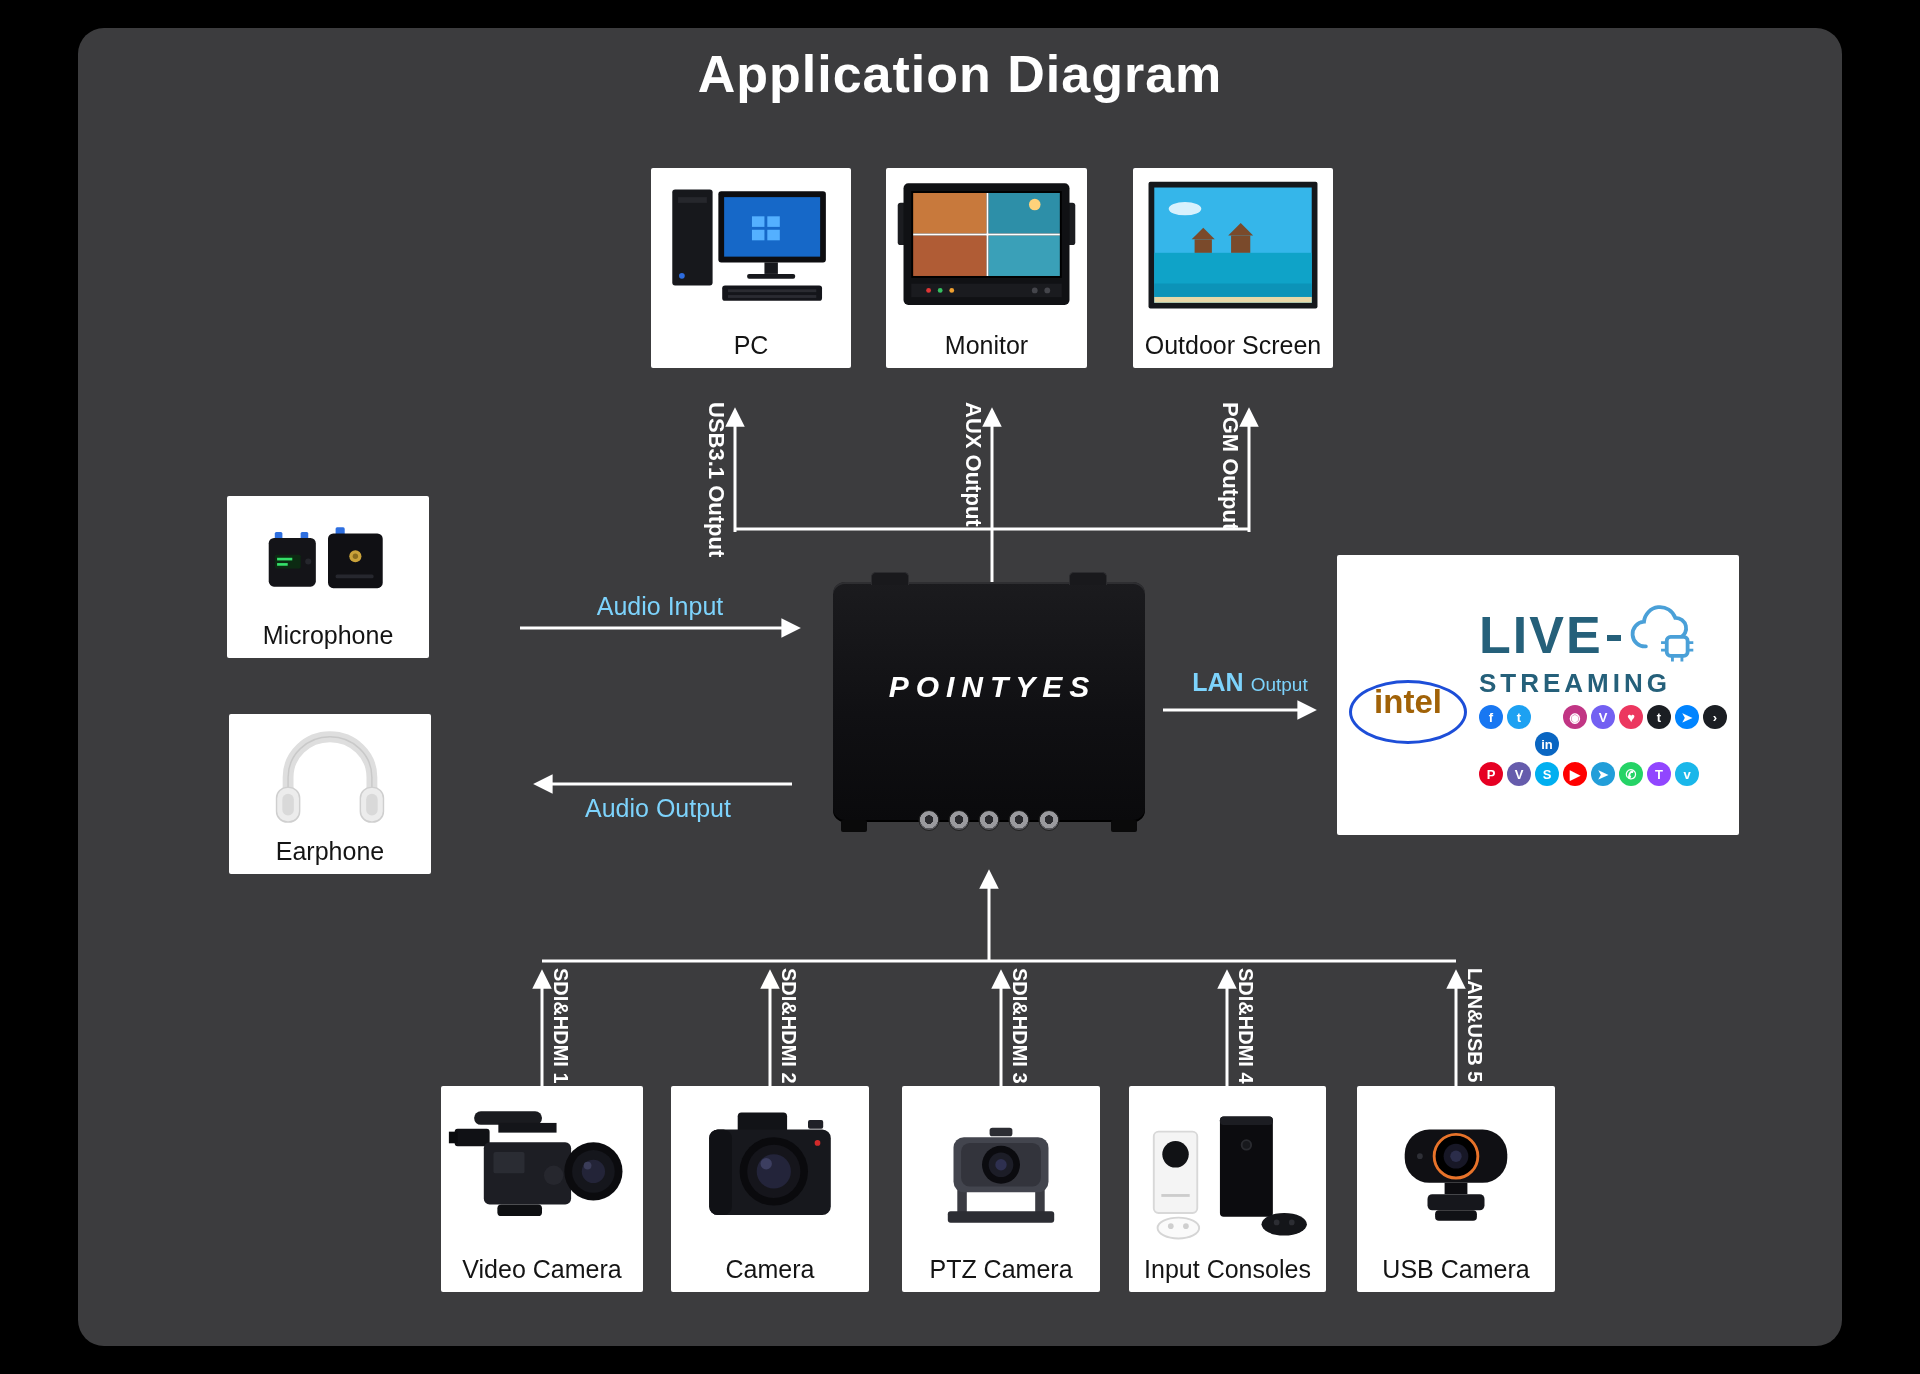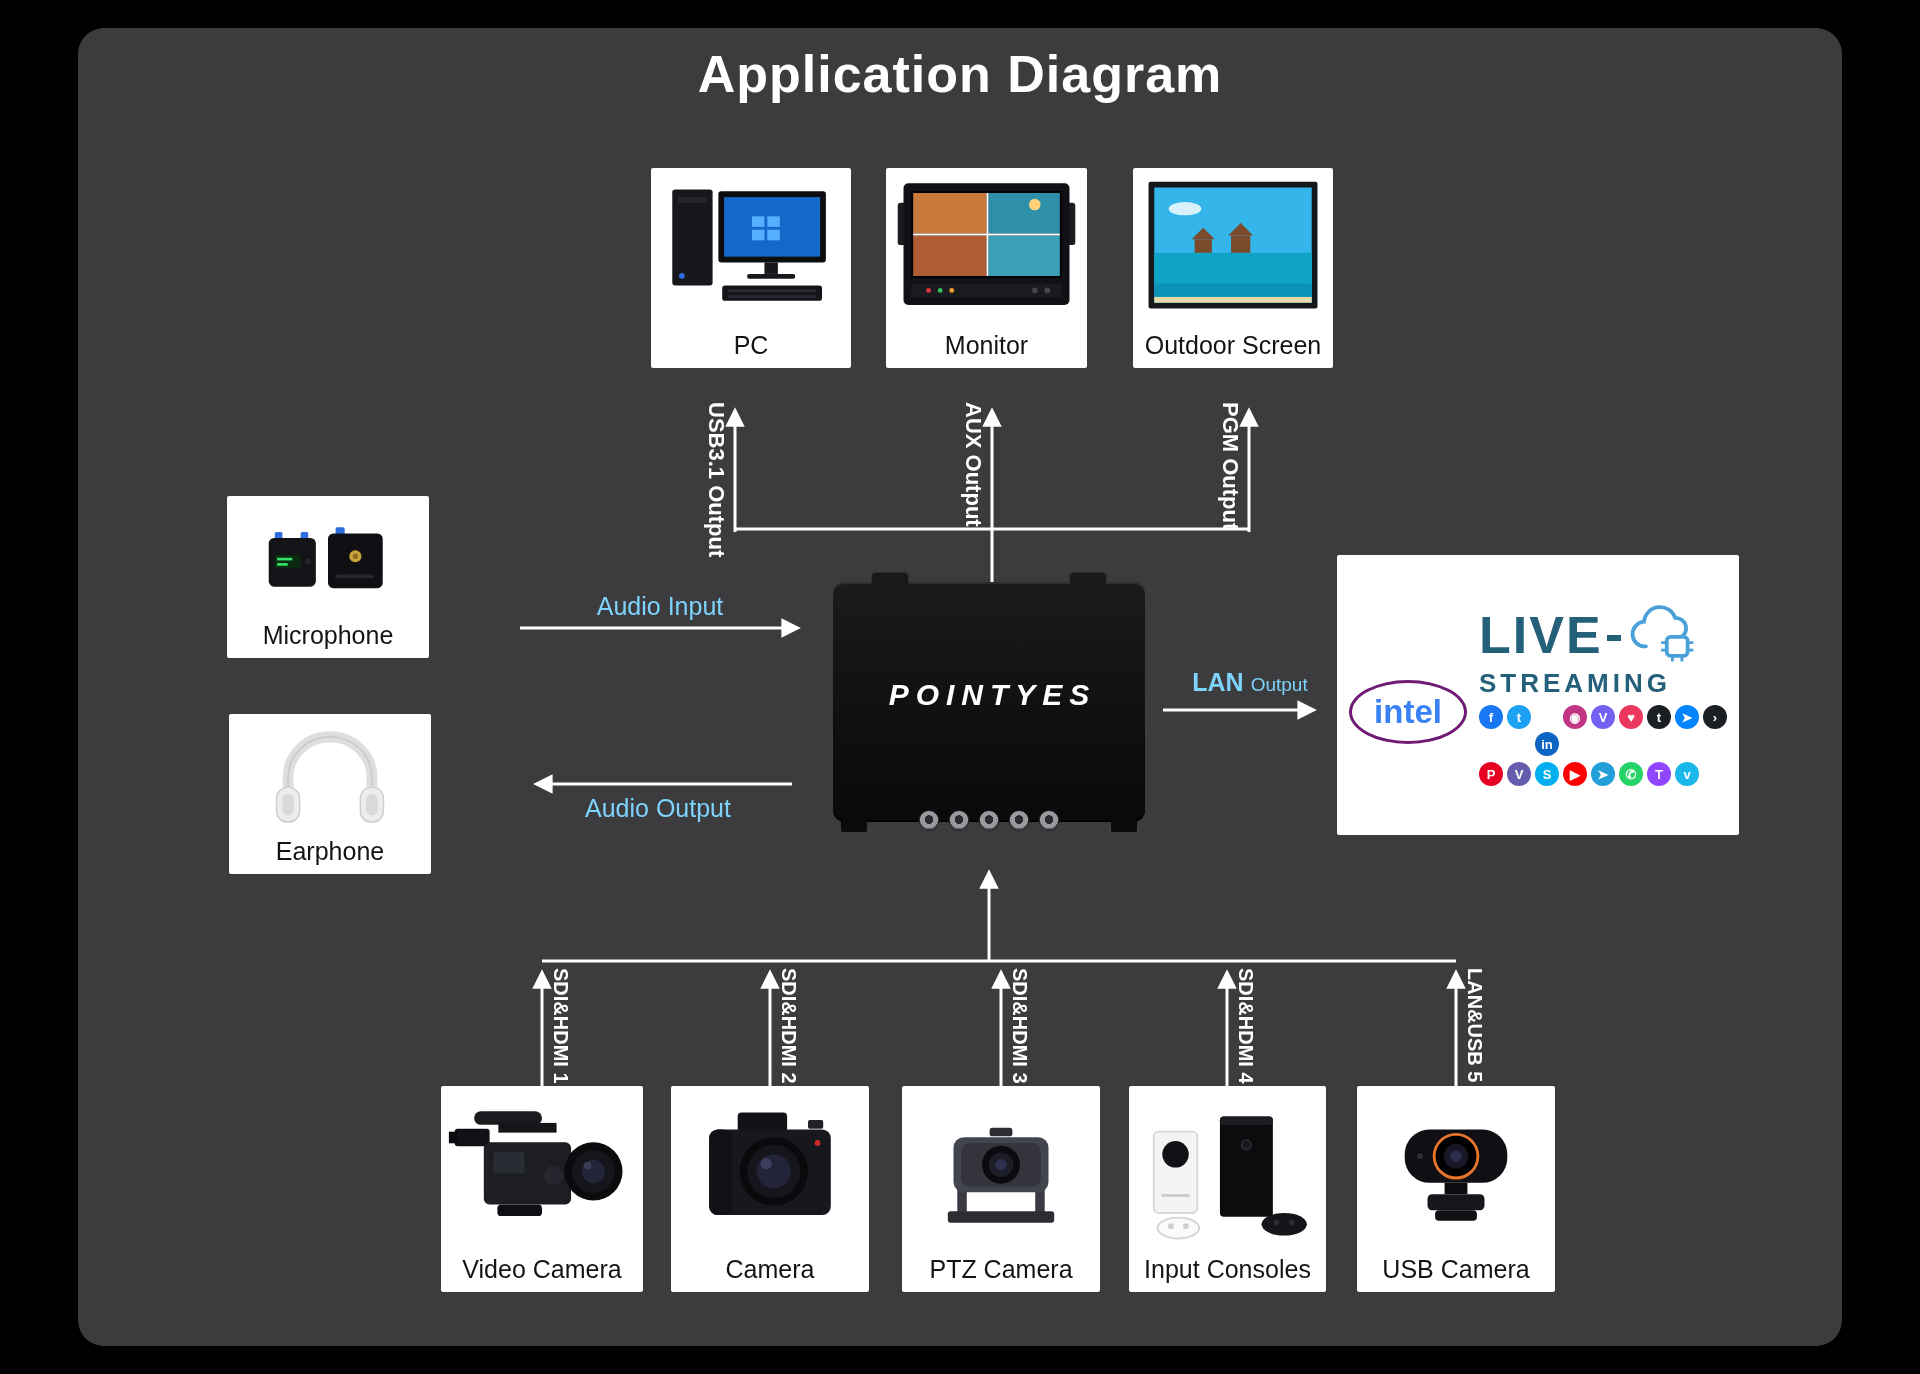--- a/index.html
+++ b/index.html
@@ -35,30 +35,30 @@
   .vl-b5{left:1463px;top:968px;font-size:20px;}
 
   .hlabel{position:absolute;color:#7dd3fc;font-size:25px;text-align:center;}
   .audio-in{left:520px;top:592px;width:280px;}
   .audio-out{left:520px;top:794px;width:276px;}
   .lan-label{left:1170px;top:668px;width:160px;}
   .lan-big{font-size:25px;font-weight:700;}
   .lan-small{font-size:19px;}
 
   .device{position:absolute;left:833px;top:582px;width:312px;height:240px;background:linear-gradient(180deg,#1b1b1e 0%,#101013 55%,#0a0a0c 100%);border-radius:12px;box-shadow:inset 0 2px 0 #2e2e31, inset 0 -2px 0 #000;}
-  .device .brand{position:absolute;left:0;right:0;top:96px;text-align:center;color:#fff;font-style:italic;font-weight:800;font-size:30px;letter-spacing:7px;padding-left:7px;}
+  .device .brand{position:absolute;left:0;right:0;top:88px;text-align:center;color:#fff;font-style:italic;font-weight:800;font-size:30px;letter-spacing:7px;padding-left:7px;}
   .handle{position:absolute;top:-10px;width:36px;height:12px;background:#19191c;border:1px solid #2c2c2f;border-bottom:none;border-radius:5px 5px 0 0;}
   .h1{left:38px;}.h2{right:38px;}
   .ports{position:absolute;left:50%;transform:translateX(-50%);bottom:-9px;display:flex;gap:9px;}
   .bnc{width:19px;height:19px;border-radius:50%;background:radial-gradient(circle at 50% 45%, #2a2a2e 0 30%, #9a9a9e 31% 62%, #55555a 63% 100%);border:1px solid #222;}
   .foot{position:absolute;bottom:-10px;width:26px;height:12px;background:#0a0a0a;border-radius:2px;}
   .f1{left:8px;}.f2{right:8px;}
 
   .live-wrap{position:absolute;inset:0;display:flex;align-items:center;justify-content:center;gap:12px;padding:0 8px;}
-  .intel-logo{width:112px;height:58px;border:3px solid #701a75;border-radius:50%;display:flex;align-items:center;justify-content:center;color:#3b82f6;font-size:33px;font-weight:700;margin-top:34px;flex:none;}
+  .intel-logo{width:112px;height:58px;border:3px solid #1d4ed8;border-radius:50%;display:flex;align-items:flex-start;justify-content:center;color:#a16207;font-size:33px;font-weight:700;margin-top:34px;flex:none;}
   .live-col{display:flex;flex-direction:column;align-items:flex-start;}
   .live-row{display:flex;align-items:center;gap:4px;}
   .live-big{font-size:52px;font-weight:800;color:#25607a;letter-spacing:2px;line-height:1;}
   .live-dash{width:14px;height:6px;background:#25607a;margin-top:6px;}
   .live-stream{font-size:26px;font-weight:700;color:#25607a;letter-spacing:4px;margin-top:2px;}
   .srow{display:flex;gap:4px;margin-top:6px;}
   .sicon{width:24px;height:24px;border-radius:50%;color:#fff;font-size:13px;font-weight:700;display:flex;align-items:center;justify-content:center;line-height:1;}
 </style>
 </head>
 <body>

